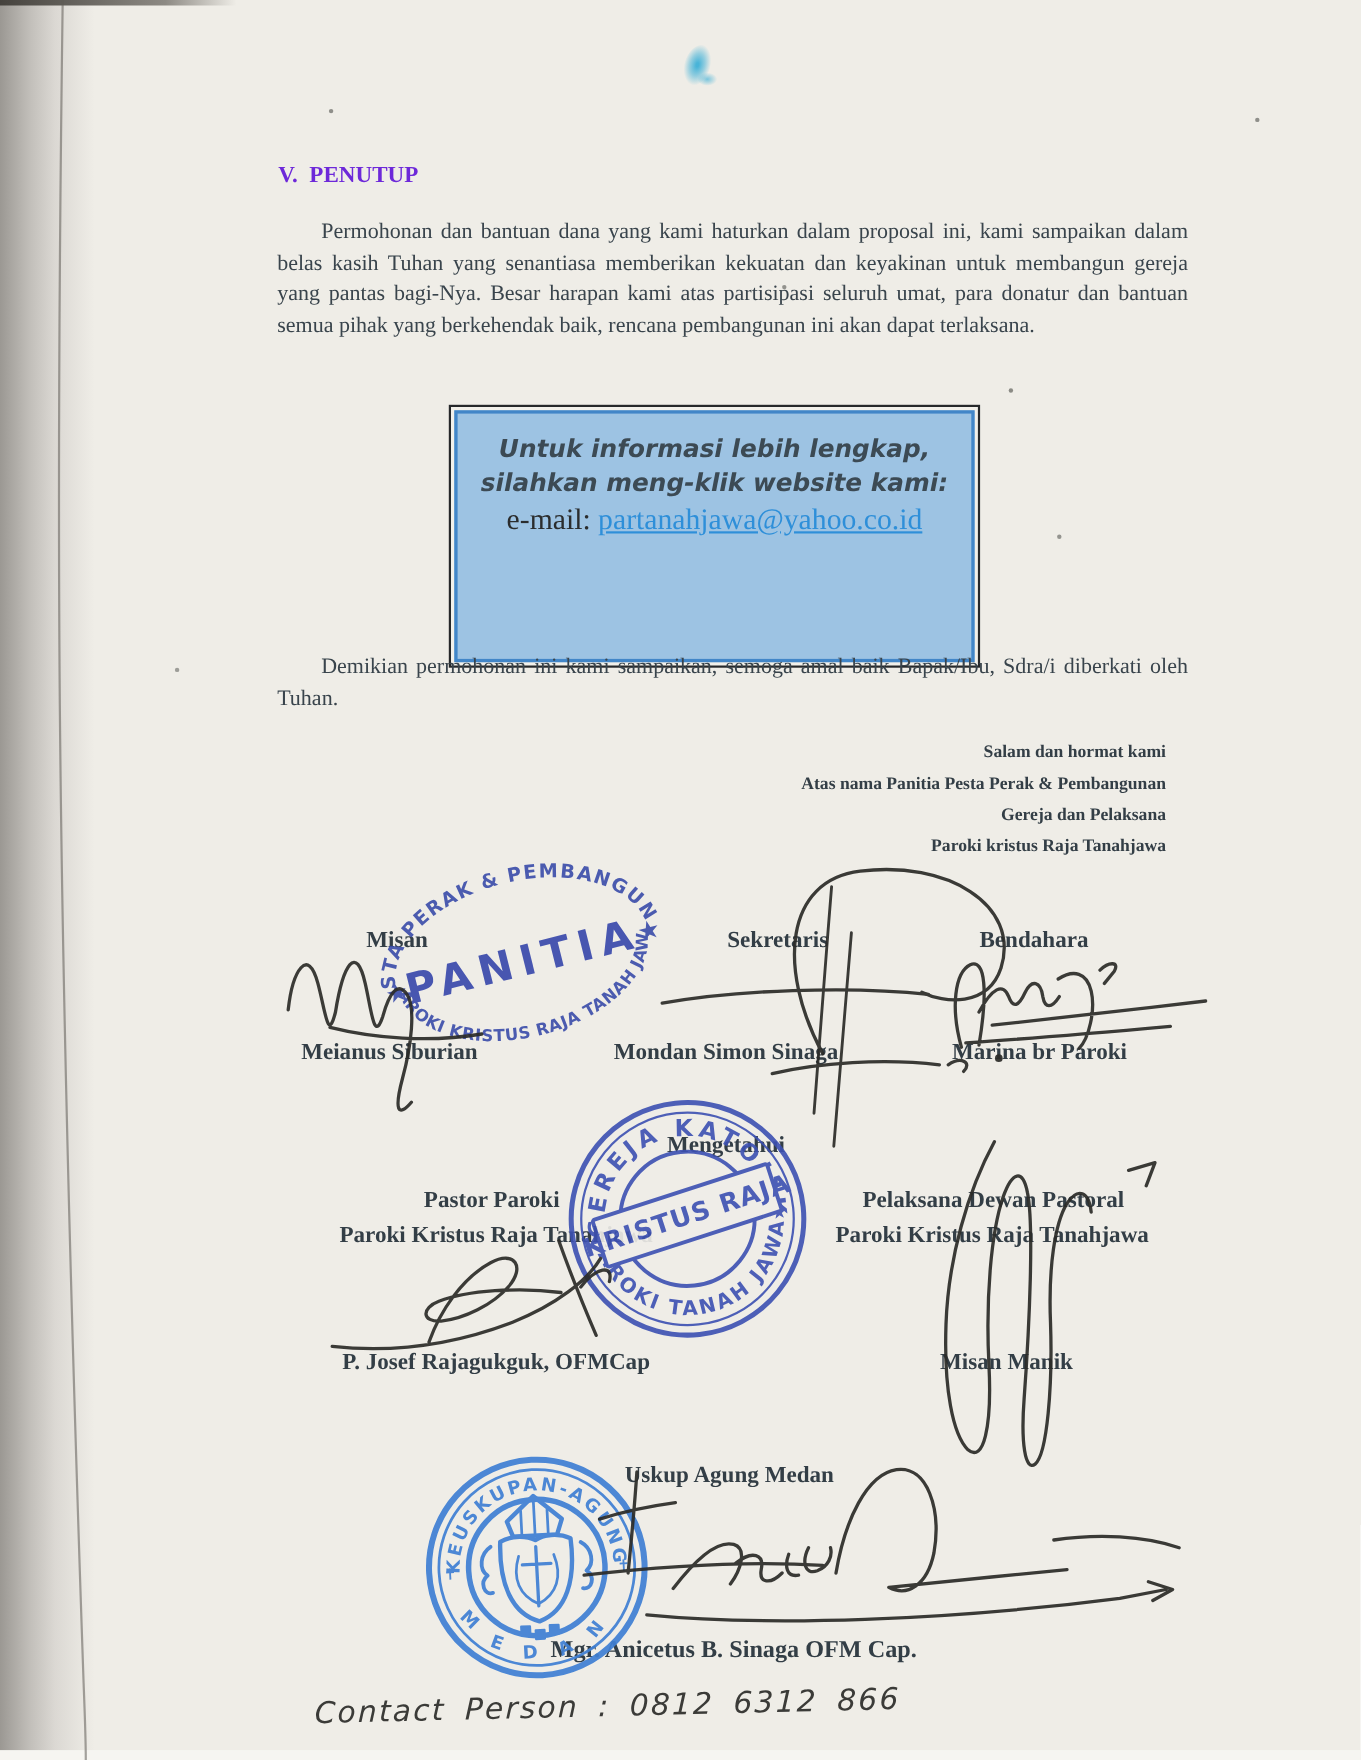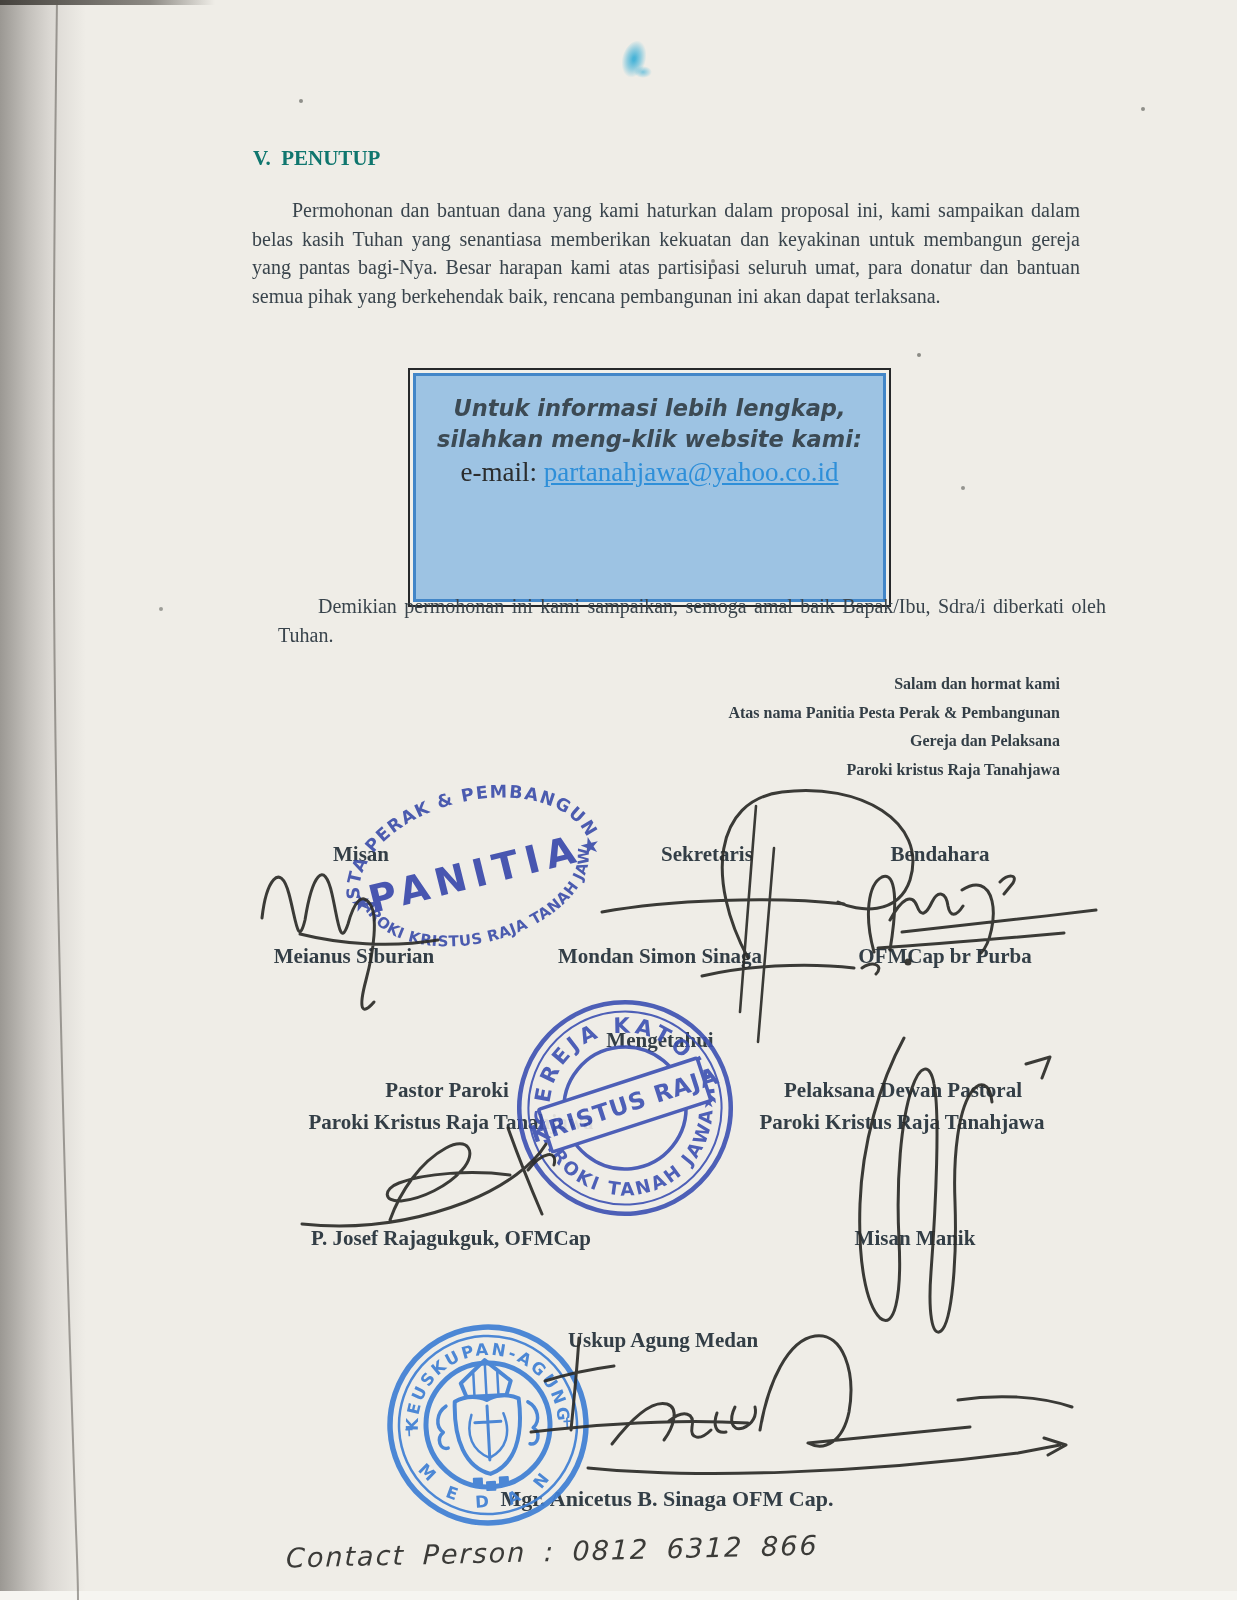--- a/index.html
+++ b/index.html
@@ -16,21 +16,21 @@
   .edge-bottom{position:absolute;left:0;bottom:0;width:100%;height:9px;background:#f6f5f1;}
   .smudge{position:absolute;left:622px;top:40px;width:24px;height:38px;border-radius:60% 40% 55% 45%;
     background:radial-gradient(closest-side,#49b4d8 10%,rgba(73,180,216,.55) 55%,rgba(73,180,216,0));
     transform:rotate(14deg);}
   .smudge2{position:absolute;left:634px;top:66px;width:18px;height:12px;border-radius:50%;
     background:radial-gradient(closest-side,rgba(73,180,216,.7),rgba(73,180,216,0));}
   .specks{position:absolute;left:0;top:0;width:2px;height:2px;border-radius:50%;
     box-shadow:300px 100px 0 1px #8f8f8a,712px 260px 0 1px #92928d,1142px 108px 0 1px #8f8f8a,
                962px 487px 0 1px #94948f,160px 608px 0 1px #9d9d98,918px 354px 0 1px #8b8b85;}
   
-  .ttl{position:absolute;font-weight:bold;font-size:21px;color:#0f766e;white-space:pre;}
+  .ttl{position:absolute;font-weight:bold;font-size:21px;color:#6d28d9;white-space:pre;}
   .para{position:absolute;font-size:20px;line-height:28.5px;color:#39444c;text-align:justify;text-indent:40px;}
   .cblock{position:absolute;text-align:right;font-weight:bold;font-size:16px;line-height:28.5px;color:#333e46;}
   .lbl{position:absolute;transform:translateX(-50%);font-weight:bold;font-size:21px;color:#333e46;white-space:nowrap;}
   
   .info-box{position:absolute;left:408px;top:368px;width:483px;height:239px;box-sizing:border-box;
     background:#f2f0ea;border:2px solid #26282a;padding:3px;}
   .info-inner{width:100%;height:100%;box-sizing:border-box;border:3px solid #4286c8;background:#9dc3e3;
     text-align:center;padding-top:17px;}
   .info-line{font-family:"DejaVu Sans", sans-serif;font-style:italic;font-weight:600;
     font-size:22.5px;line-height:31px;color:#3c4a54;}
@@ -64,36 +64,36 @@
     <div class="info-inner">
       <div class="info-line">Untuk informasi lebih lengkap,</div>
       <div class="info-line">silahkan meng-klik website kami:</div>
       <div class="info-mail">
         <span>e-mail:</span>
         <a class="link">partanahjawa@yahoo.co.id</a>
       </div>
     </div>
   </div>
 
-  <div class="para" style="left:252px;top:592px;width:828px;margin-left:26px;">Demikian permohonan ini kami sampaikan, semoga amal baik Bapak/Ibu, Sdra/i diberkati oleh Tuhan.</div>
+  <div class="para" style="left:252px;top:592px;width:828px;">Demikian permohonan ini kami sampaikan, semoga amal baik Bapak/Ibu, Sdra/i diberkati oleh Tuhan.</div>
 
   <div class="cblock" style="left:260px;top:670px;width:800px;">
     <div>Salam dan hormat kami</div>
     <div>Atas nama Panitia Pesta Perak &amp; Pembangunan</div>
     <div>Gereja dan Pelaksana</div>
     <div>Paroki kristus Raja Tanahjawa</div>
   </div>
 
   <div class="lbl" style="left:361px;top:842px;">Misan</div>
   <div class="lbl" style="left:707px;top:842px;">Sekretaris</div>
   <div class="lbl" style="left:940px;top:842px;font-family:Liberation Serif, serif;">Bendahara</div>
 
   <div class="lbl" style="left:354px;top:944px;">Meianus Siburian</div>
   <div class="lbl" style="left:660px;top:944px;">Mondan Simon Sinaga</div>
-  <div class="lbl" style="left:945px;top:944px;">OFMCap br Purba</div>
+  <div class="lbl" style="left:945px;top:944px;">Marina br Paroki</div>
 
   <div class="lbl" style="left:660px;top:1028px;">Mengetahui</div>
   <div class="lbl" style="left:447px;top:1078px;">Pastor Paroki</div>
   <div class="lbl" style="left:451px;top:1110px;">Paroki Kristus Raja Tanahjawa</div>
   <div class="lbl" style="left:903px;top:1078px;">Pelaksana Dewan Pastoral</div>
   <div class="lbl" style="left:902px;top:1110px;">Paroki Kristus Raja Tanahjawa</div>
   <div class="lbl" style="left:451px;top:1226px;">P. Josef Rajagukguk, OFMCap</div>
   <div class="lbl" style="left:915px;top:1226px;">Misan Manik</div>
 
   <div class="lbl" style="left:663px;top:1328px;">Uskup Agung Medan</div>

